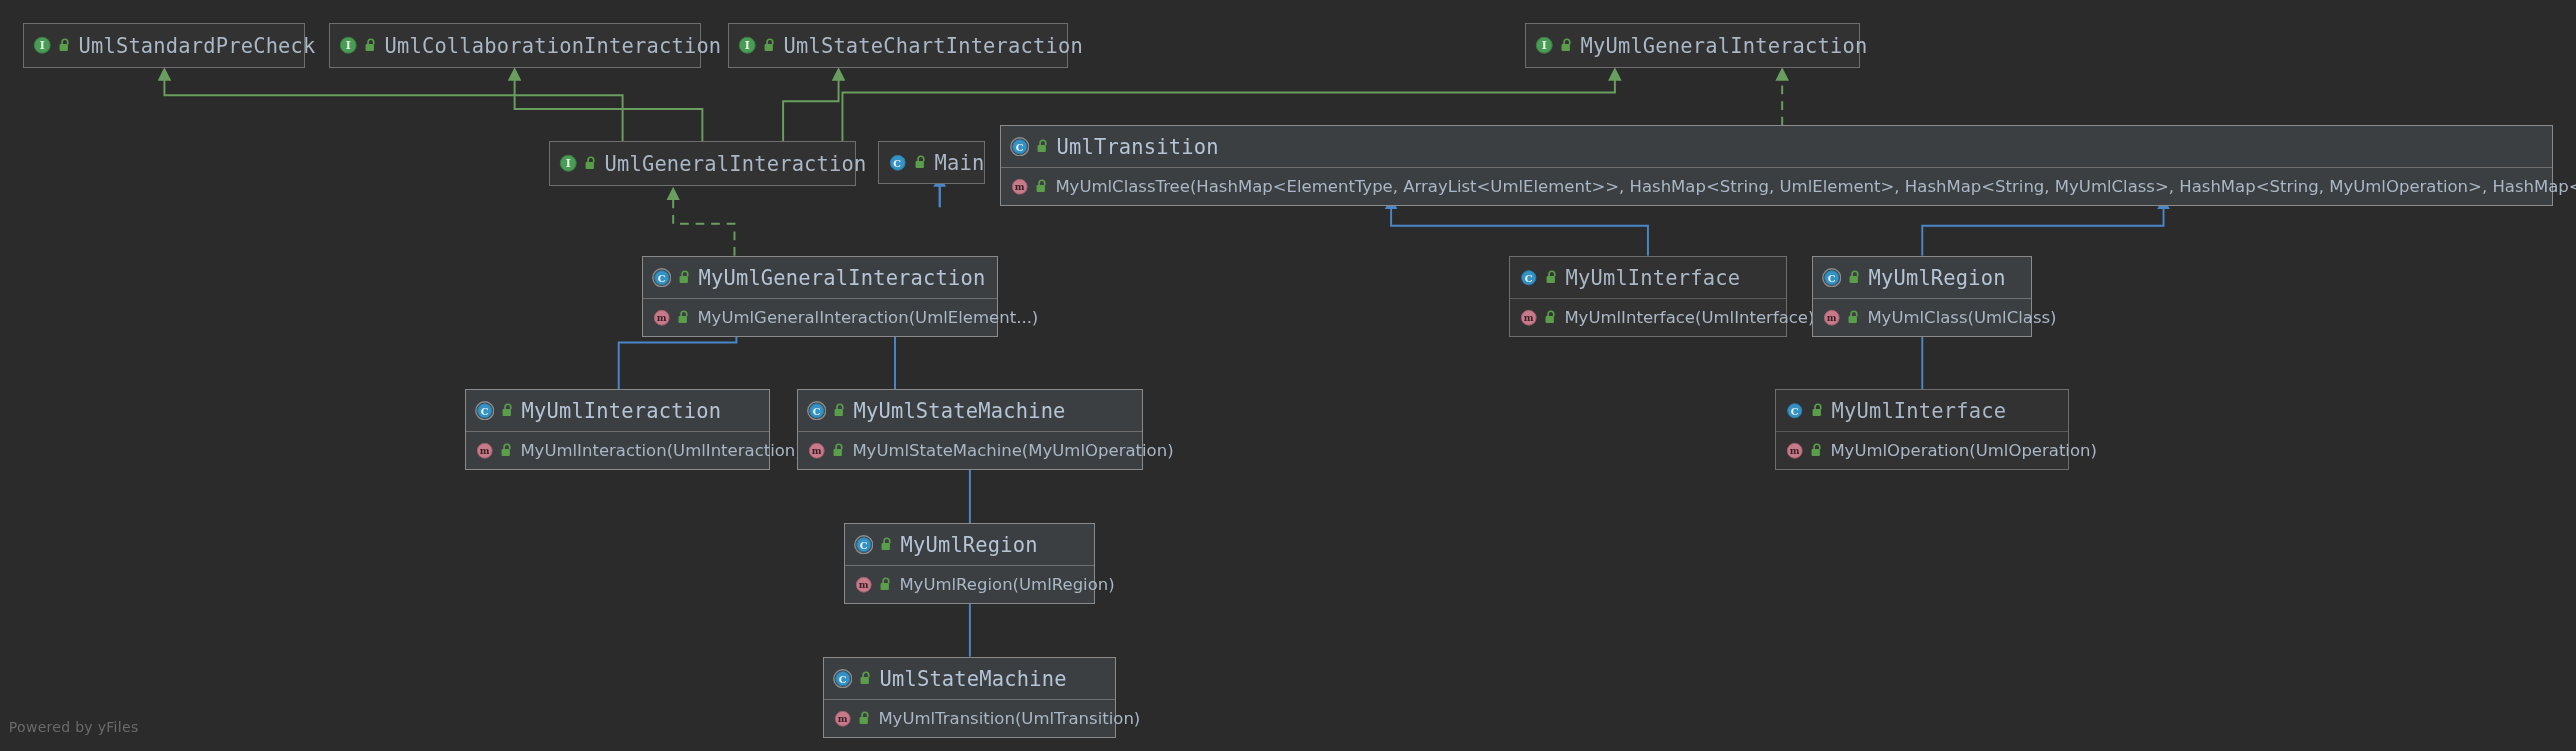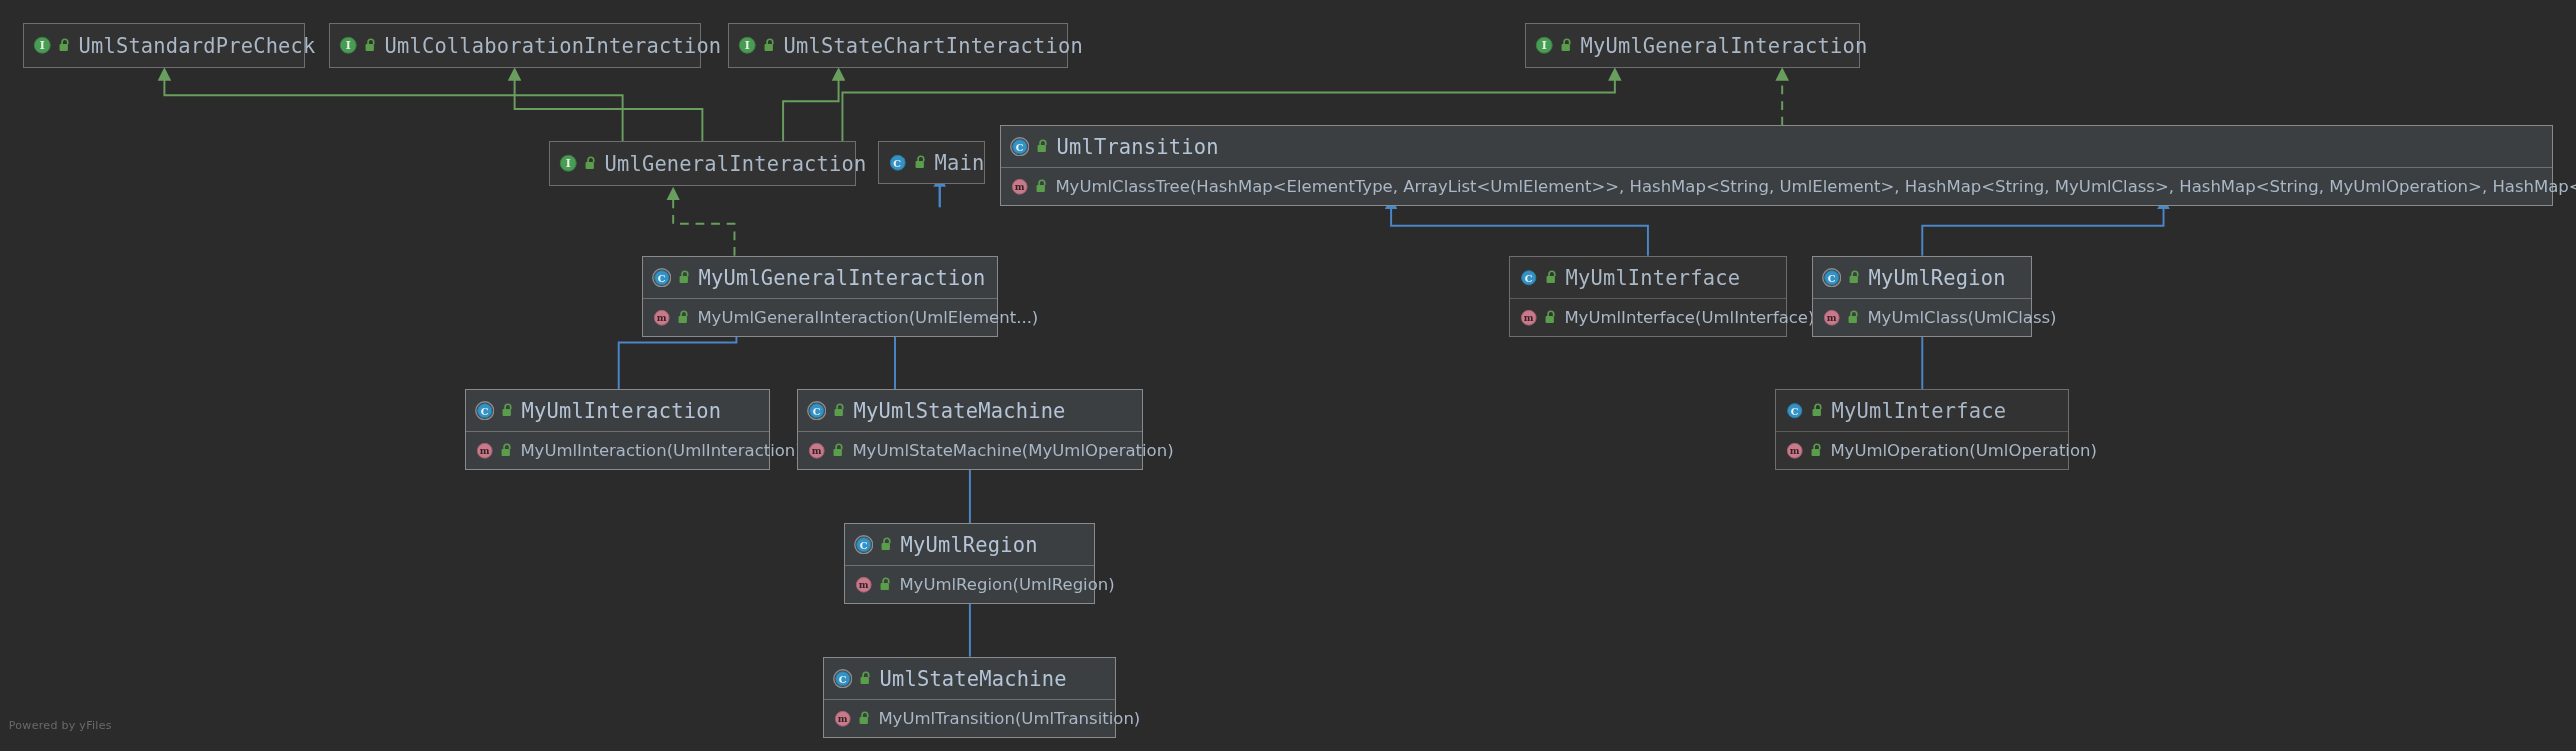--- a/index.html
+++ b/index.html
@@ -42,21 +42,21 @@
   .node.sel .mrow{ border-top-color:#6f6f6f; }
 
   
   .ic{flex:0 0 auto;display:inline-block;line-height:0;}
   .ic svg{display:block;}
 
   
   #yfiles{
     position:absolute;left:8.8px;top:719px;
     font-family:"DejaVu Sans", sans-serif;
-    font-size:11px;color:#6a6a6a;letter-spacing:0.3px;
+    font-size:14px;color:#6a6a6a;letter-spacing:0.3px;
     white-space:nowrap;
   }
 </style>
 </head>
 <body>
 
 <div id="canvas">
 
   <svg class="edges" viewBox="0 0 2648 773" xmlns="http://www.w3.org/2000/svg">
     <defs>

